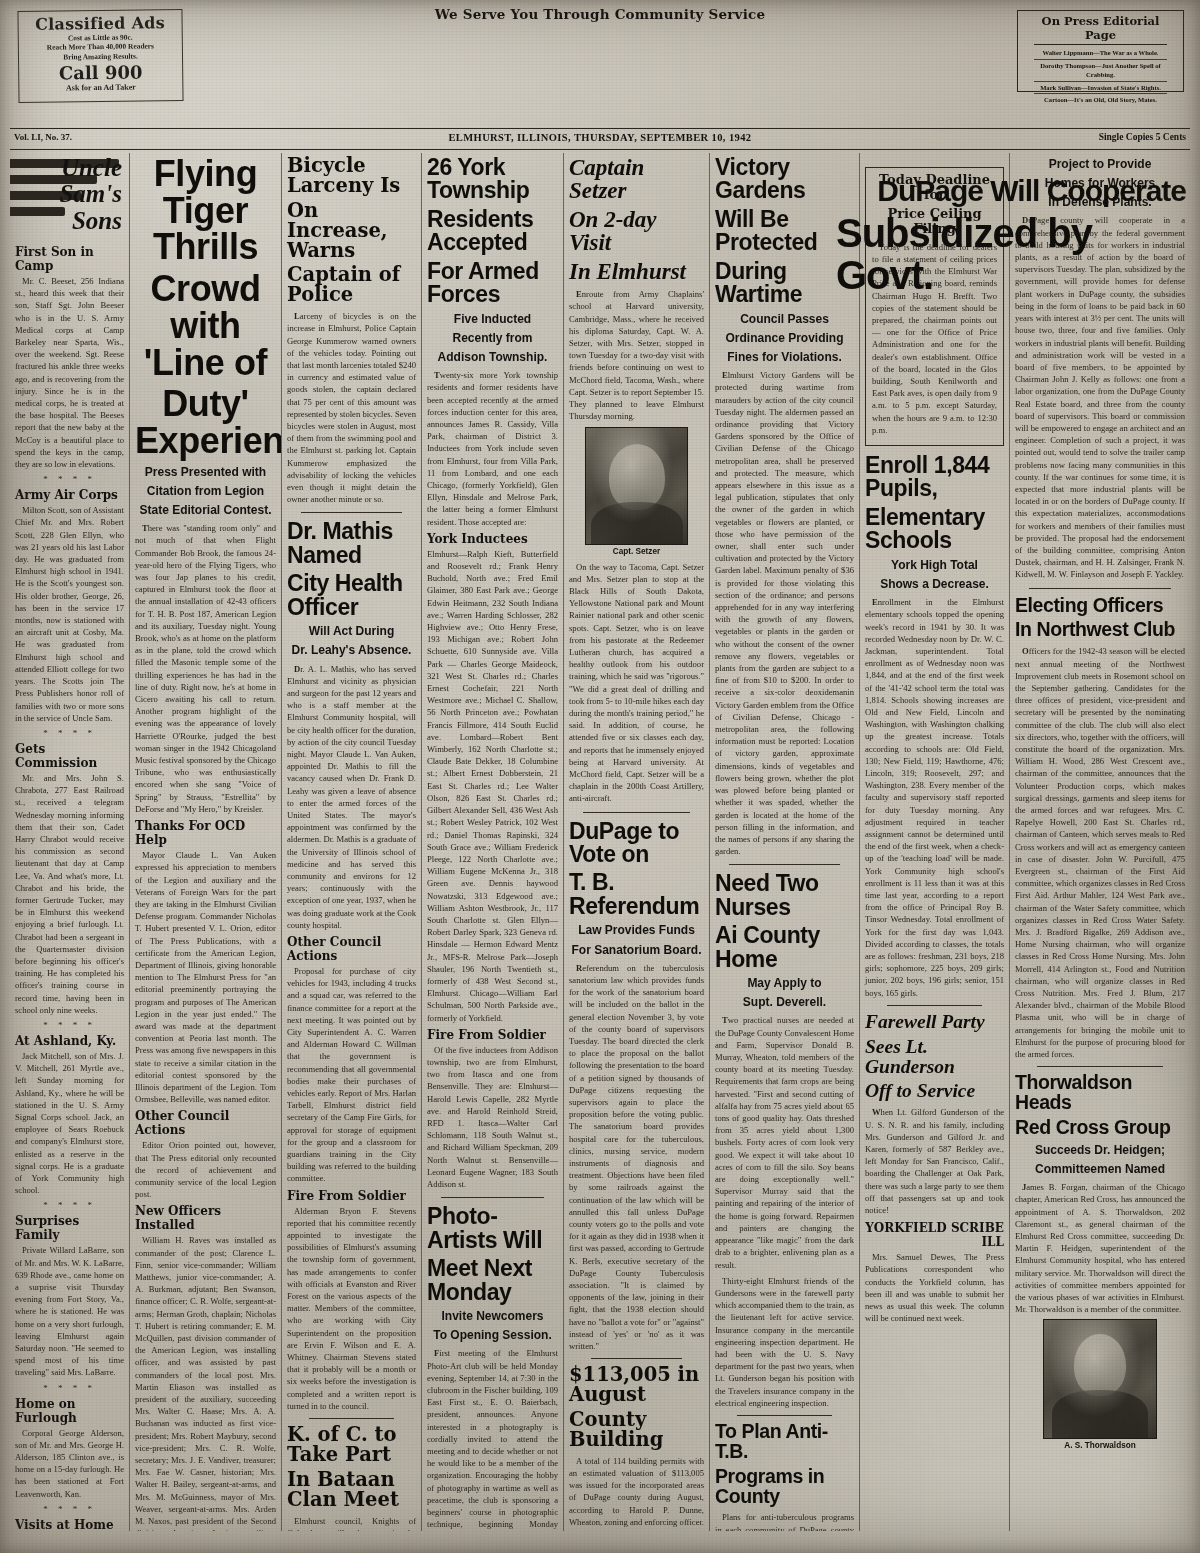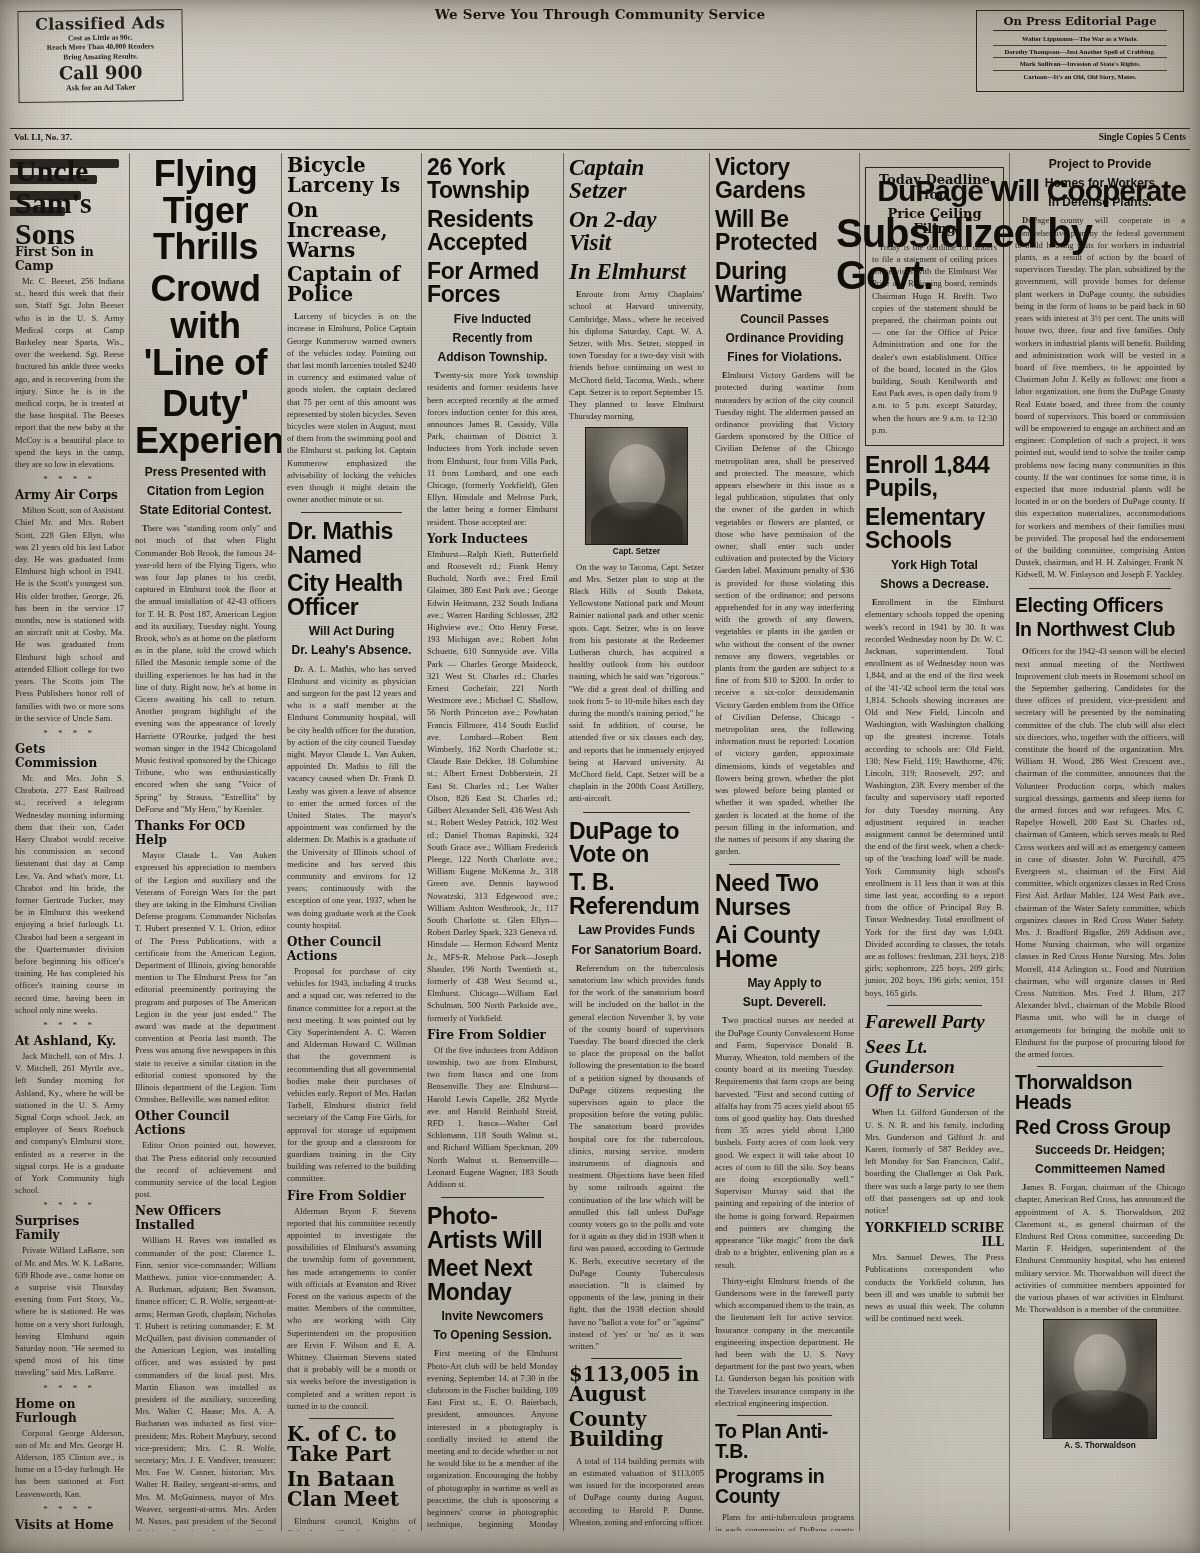--- a/index.html
+++ b/index.html
@@ -41,21 +41,21 @@
   .adbox{
     position:absolute;left:8px;top:4px;width:165px;height:92px;border:1.5px solid #2a251c;
     text-align:center;box-sizing:border-box;padding:3px 2px;transform:rotate(-.7deg);
     opacity:.92;
   }
   .adbox .h{font-weight:700;font-size:16px;letter-spacing:.3px;font-family:"DejaVu Serif",serif;}
   .adbox .l{font-size:7.4px;font-weight:700;line-height:1.25;}
   .adbox .call{font-weight:700;font-size:18px;font-family:"DejaVu Serif",serif;margin-top:1px;}
   .adbox .ask{font-size:8px;font-weight:700;}
   .edbox{
-    position:absolute;right:6px;top:4px;width:208px;height:82px;border:1.2px solid #2a251c;
+    position:absolute;right:6px;top:4px;width:167px;height:82px;border:1.2px solid #2a251c;
     box-sizing:border-box;padding:3px 16px;
   }
   .edbox .h{text-align:center;font-weight:700;font-size:11.5px;font-family:"DejaVu Serif",serif;border-bottom:1px solid #2a251c;padding-bottom:2px;margin-bottom:2px;}
   .edbox .l{font-size:6.6px;line-height:1.45;font-weight:700;border-bottom:1px solid #464034;padding:1px 0;text-align:center;}
   .edbox .l:last-child{border-bottom:none;}
   .folio{position:relative;height:20px;border-top:1.6px solid #2a251c;border-bottom:1px solid #2a251c;margin-top:4px;}
   .folio .c{position:absolute;left:0;right:0;top:3px;text-align:center;font-size:10.5px;font-weight:700;letter-spacing:.4px;}
   .folio .r{position:absolute;right:4px;top:3px;font-size:9.5px;font-weight:700;}
   .folio .lft{position:absolute;left:4px;top:3px;font-size:9px;font-weight:700;}
 
@@ -97,22 +97,22 @@
   .photo::after{content:"";position:absolute;inset:0;
      background:radial-gradient(ellipse at 45% 32%, rgba(215,210,196,.62), rgba(215,210,196,0) 52%),
                 radial-gradient(ellipse at 52% 72%, rgba(30,28,22,.45), rgba(0,0,0,0) 60%);}
   .photo .shape{position:absolute;left:50%;transform:translateX(-50%);border-radius:50% 50% 45% 45%;
      background:rgba(200,194,178,.55);}
   .pcap{font-family:"Liberation Sans",sans-serif;font-weight:700;font-size:8.2px;text-align:center;margin:2px 0 5px;}
 
   
   .flagart{position:relative;height:86px;margin:2px 0 4px;}
   .flagart .stripe{position:absolute;left:-14px;height:9px;width:118px;background:#2a2620;border-radius:2px;}
-  .uncle{font-family:"Liberation Serif",serif;font-weight:700;font-size:30px;
-         line-height:1.05;position:relative;z-index:2;padding-right:2px;}
+  .uncle{font-family:"Liberation Serif",serif;font-style:italic;font-weight:700;font-size:25px;
+         line-height:1.05;text-align:right;position:relative;z-index:2;padding-right:2px;}
 
   .nameline{font-family:"DejaVu Serif",serif;font-weight:700;font-size:12px;margin:5px 0 2px;text-align:right;}
 </style>
 </head>
 <body>
 
 <div id="page">
   <div class="wrap">
 
     <div class="masthead">
@@ -132,20 +132,21 @@
         <div class="h">On Press Editorial Page</div>
         <div class="l">Walter Lippmann—The War as a Whole.</div>
         <div class="l">Dorothy Thompson—Just Another Spell of Crabbing.</div>
         <div class="l">Mark Sullivan—Invasion of State's Rights.</div>
         <div class="l">Cartoon—It's an Old, Old Story, Mates.</div>
       </div>
     </div>
 
     <div class="folio">
       <span class="lft">Vol. LI, No. 37.</span>
+      <span class="c">ELMHURST, ILLINOIS, THURSDAY, SEPTEMBER 10, 1942</span>
       <span class="r">Single Copies 5 Cents</span>
     </div>
 
     <div class="cols">
 
       <div class="col c1">
         <div class="flagart">
           <div class="stripe" style="top:4px"></div>
           <div class="stripe" style="top:20px;width:96px"></div>
           <div class="stripe" style="top:36px;width:80px"></div>

